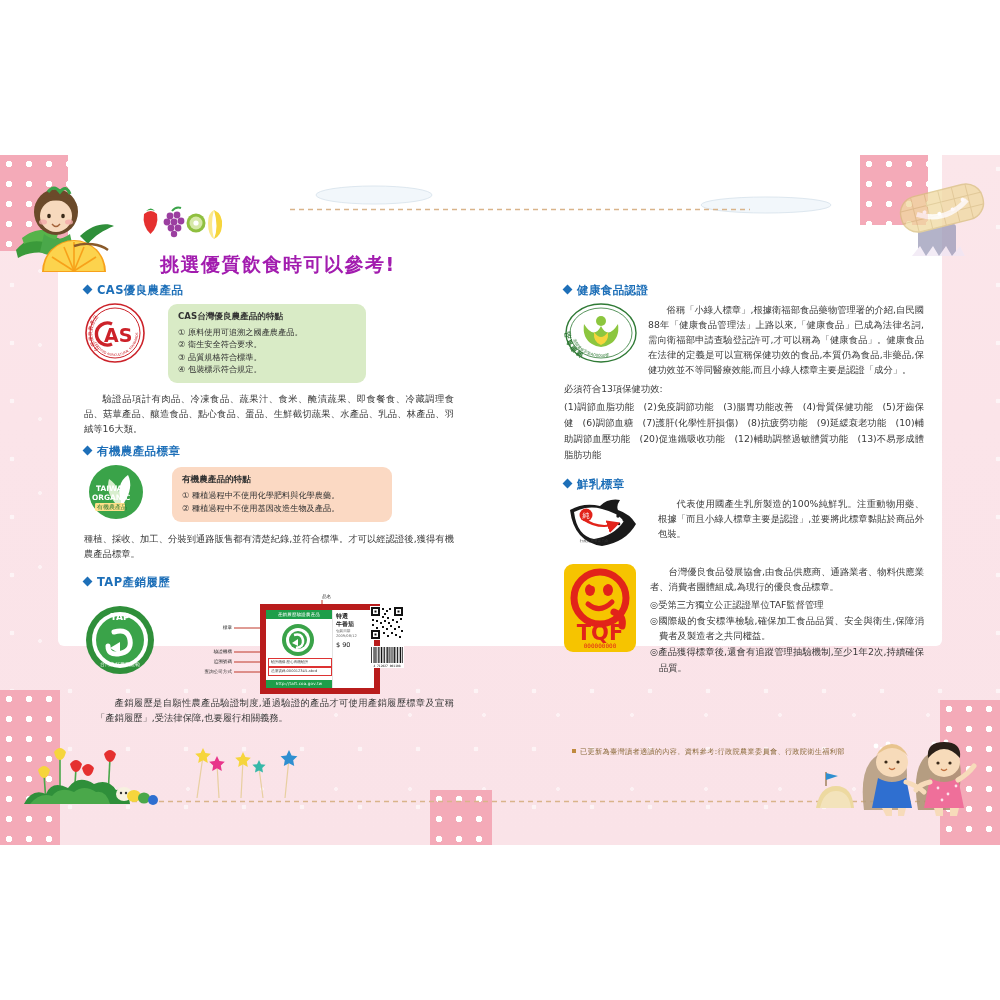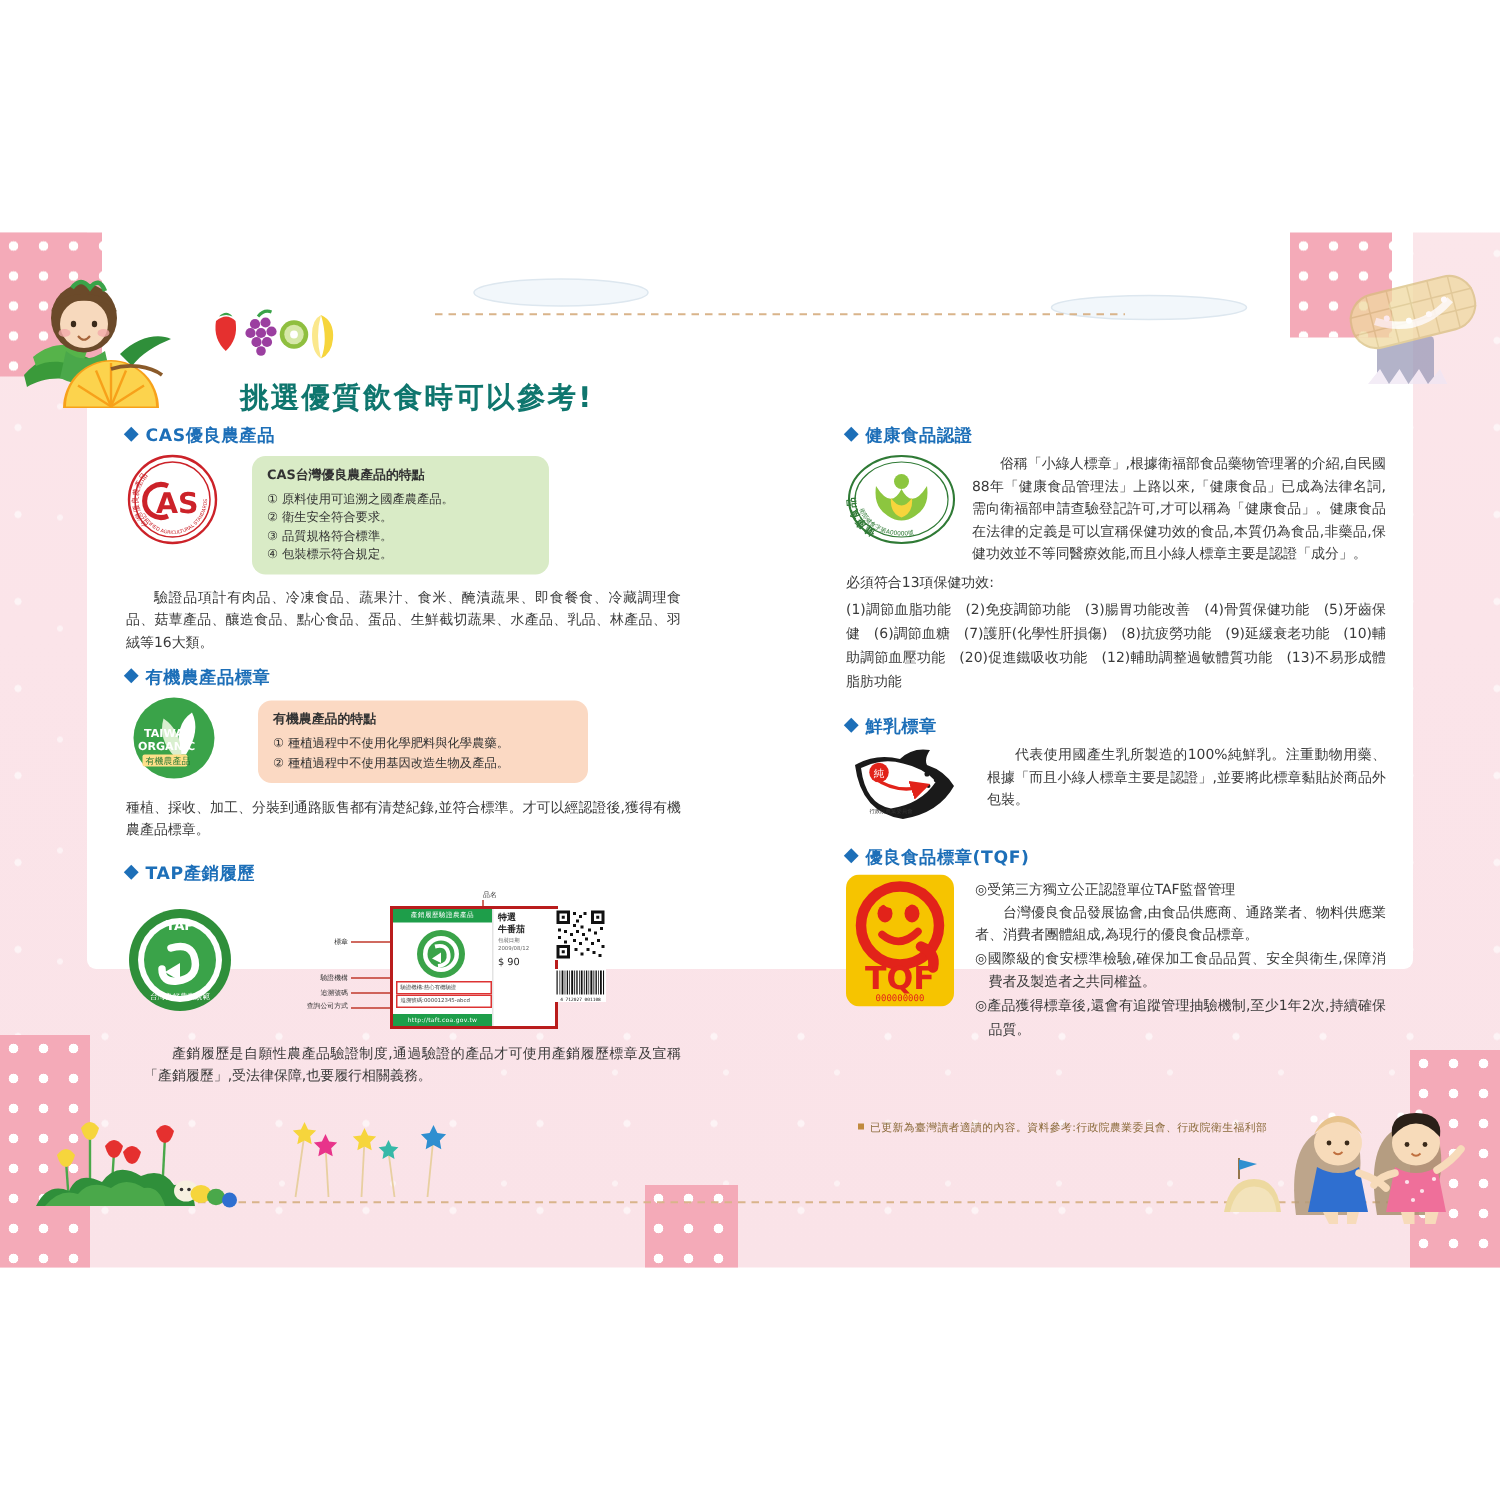--- a/index.html
+++ b/index.html
@@ -48,21 +48,21 @@
   .dot-tl{left:0;top:155px;width:68px;height:96px;}
   .dot-tr{left:860px;top:155px;width:68px;height:70px;}
   .dot-bl{left:0;top:690px;width:60px;height:155px;}
   .dot-bm{left:430px;top:790px;width:62px;height:55px;}
   .dot-br{left:940px;top:700px;width:60px;height:145px;}
 
   
   .content{position:absolute;left:0;top:155px;width:1000px;height:690px;}
   .title{
     position:absolute;left:160px;top:97px;
-    font-size:19px;font-weight:bold;color:#0f766e;letter-spacing:1.5px;
+    font-size:19px;font-weight:bold;color:#a21caf;letter-spacing:1.5px;
     white-space:nowrap;
   }
   .col{position:absolute;top:128px;}
   .col-left{left:84px;width:370px;}
   .col-right{left:564px;width:360px;}
 
   .sec{position:relative;margin-bottom:6px;}
   .sec-head{
     font-size:11.5px;font-weight:bold;color:#1d6fb8;letter-spacing:.4px;
     white-space:nowrap;margin-bottom:4px;
@@ -94,21 +94,21 @@
   .hf-logo{width:74px;height:62px;flex:0 0 74px;}
   .milk-logo{width:82px;height:54px;flex:0 0 82px;}
   .tqf-logo{width:72px;height:88px;flex:0 0 72px;}
 
   
   .taplabel{
     position:relative;width:200px;height:92px;
   }
   .tl-box{
     position:absolute;left:56px;top:10px;width:108px;height:78px;
-    border:2px solid #b91c1c;background:#fff;display:flex;
+    border:6px solid #b91c1c;background:#fff;display:flex;
   }
   .tl-left{width:66px;border-right:1px solid #e3e3e3;position:relative;}
   .tl-greenbar{
     position:absolute;left:0;top:0;width:100%;height:9px;background:#1e9e4a;
   }
   .tl-greenbar span{
     display:block;color:#fff;font-size:4.4px;text-align:center;line-height:9px;letter-spacing:.3px;
   }
   .tl-seal{position:absolute;left:10px;top:12px;width:44px;height:36px;}
   .tl-redline{
@@ -625,40 +625,37 @@
               </defs>
             <circle cx="22" cy="19" r="6.5" fill="#e2231a"></circle>
             <text x="22" y="22" font-size="7" fill="#fff" text-anchor="middle" font-family="'DejaVu Sans',sans-serif">純</text>
             <text x="30" y="46" font-size="3.6" fill="#333" text-anchor="middle" font-family="'DejaVu Sans',sans-serif">行政院農業委員會</text>
           </svg>
           <div class="body-txt indent" style="flex:1;">代表使用國產生乳所製造的100%純鮮乳。注重動物用藥、根據「而且小綠人標章主要是認證」,並要將此標章黏貼於商品外包裝。</div>
         </div>
       </div>
 
       <div class="sec" style="margin-top:14px;">
-        <div class="sec-head">
-          <span class="diamond"></span><span>優良食品標章(TQF)</span>
-        </div>
         <div style="display:flex;align-items:flex-start;gap:14px;margin-top:4px;">
           <svg class="tqf-logo" viewBox="0 0 72 88">
             <rect x="0" y="0" width="72" height="88" rx="9" fill="#f6c400"></rect>
             <g>
               <circle cx="36" cy="34" r="26" fill="none" stroke="#e2231a" stroke-width="7"></circle>
               <path d="M50,48 q10,4 8,14" stroke="#e2231a" stroke-width="7" fill="none" stroke-linecap="round"></path>
               <ellipse cx="26" cy="26" rx="5" ry="6" fill="#e2231a"></ellipse>
               <ellipse cx="44" cy="26" rx="5" ry="6" fill="#e2231a"></ellipse>
               <path d="M24,40 q12,10 24,-2" stroke="#e2231a" stroke-width="5" fill="none" stroke-linecap="round"></path>
               <ellipse cx="34" cy="19" rx="9" ry="4" fill="#f6c400"></ellipse>
             </g>
             <text x="36" y="76" font-size="21" font-weight="bold" fill="#e2231a" text-anchor="middle" font-family="'DejaVu Sans',sans-serif">TQF</text>
             <text x="36" y="84" font-size="6" fill="#e2231a" text-anchor="middle" font-family="'DejaVu Sans Mono',monospace">000000000</text>
           </svg>
           <div style="flex:1;">
+            <div class="body-txt indent">台灣優良食品發展協會,由食品供應商、通路業者、物料供應業者、消費者團體組成,為現行的優良食品標章。</div>
             <div class="body-txt" style="margin-top:3px;padding-left:9px;text-indent:-9px;">◎<span>受第三方獨立公正認證單位TAF監督管理</span></div>
-            <div class="body-txt indent">台灣優良食品發展協會,由食品供應商、通路業者、物料供應業者、消費者團體組成,為現行的優良食品標章。</div>
             <div class="body-txt" style="margin-top:1px;padding-left:9px;text-indent:-9px;">◎<span>國際級的食安標準檢驗,確保加工食品品質、安全與衛生,保障消費者及製造者之共同權益。</span></div>
             <div class="body-txt" style="margin-top:1px;padding-left:9px;text-indent:-9px;">◎<span>產品獲得標章後,還會有追蹤管理抽驗機制,至少1年2次,持續確保品質。</span></div>
           </div>
         </div>
       </div>
 
     </div>
 
     <div class="footnote">
       <span class="sq"></span><span>已更新為臺灣讀者適讀的內容。資料參考:行政院農業委員會、行政院衛生福利部</span>

